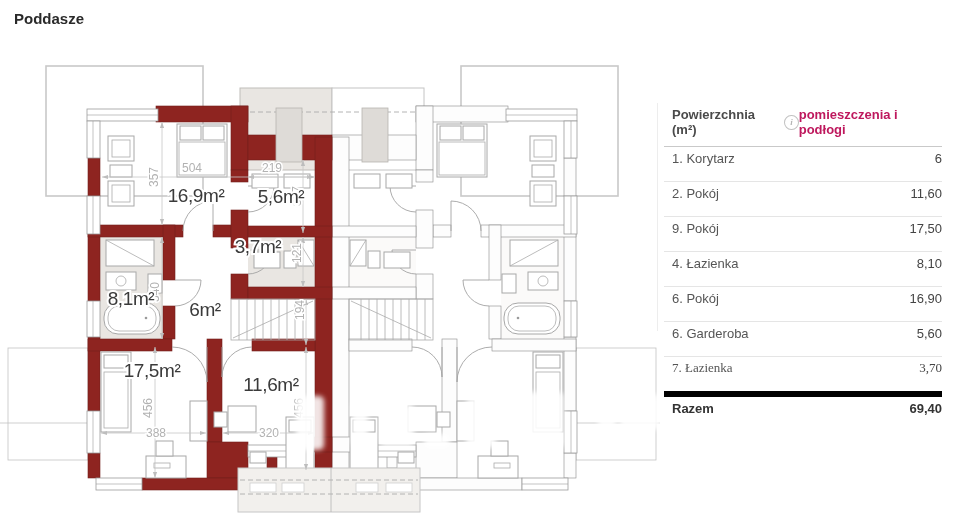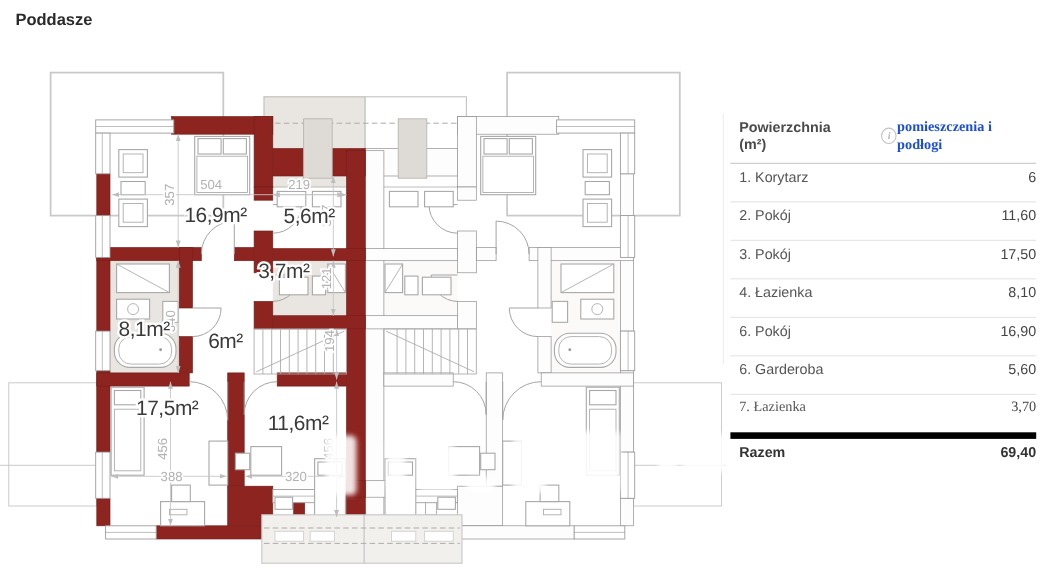--- a/index.html
+++ b/index.html
@@ -34,22 +34,22 @@
   .labels text{font-size:19px;fill:#3a3a3a;letter-spacing:-.4px;paint-order:stroke;stroke:#fff;stroke-width:4px;font-weight:500;}
 
   
   .wm{position:absolute;background:rgba(255,255,255,.88);border-radius:5px;filter:blur(2.5px);pointer-events:none;}
 
   
   .panel-sep{position:absolute;left:657px;top:103px;width:1px;height:228px;background:#ededed;}
   .area-table{position:absolute;left:664px;top:103px;width:278px;font-size:13px;color:#555;}
   .thead{display:flex;justify-content:space-between;align-items:center;
     padding:4px 0 9px 8px;border-bottom:1px solid #c9c9c9;}
-  .th-left{display:flex;align-items:center;gap:22px;color:#4a4a4a;font-weight:700;}
-  .th-right{color:#1d4ed8;font-weight:700;font-family:Liberation Serif, serif;}
+  .th-left{display:flex;align-items:center;gap:6px;color:#4a4a4a;font-weight:700;}
+  .th-right{color:#be185d;font-weight:700;}
   .info{display:inline-flex;align-items:center;justify-content:center;width:13px;height:13px;
     border:1px solid #c2c2c2;border-radius:50%;color:#b5b5b5;font-size:9px;font-style:italic;
     font-family:"Liberation Serif",serif;cursor:pointer;}
   .trow{display:flex;justify-content:space-between;align-items:center;height:22px;
     padding:0 0 12px 8px;border-bottom:1px solid #e5e5e5;color:#555;}
   .trow:nth-last-of-type(2){border-bottom:6px solid #000000;font-family:Liberation Serif, serif;}
   .trow .val{color:#444;}
   .trow.total{border-bottom:none;font-weight:700;color:#333;}
   .trow.total .val{color:#333;margin-left:17px;}
 </style>
@@ -270,21 +270,21 @@
     </div>
     <div class="trow">
       <span>1. Korytarz</span>
       <span class="val">6</span>
     </div>
     <div class="trow">
       <span>2. Pokój</span>
       <span class="val">11,60</span>
     </div>
     <div class="trow">
-      <span>3. Pokój</span>
+      <span>9. Pokój</span>
       <span class="val">17,50</span>
     </div>
     <div class="trow">
       <span>4. Łazienka</span>
       <span class="val">8,10</span>
     </div>
     <div class="trow">
       <span>6. Pokój</span>
       <span class="val">16,90</span>
     </div>

